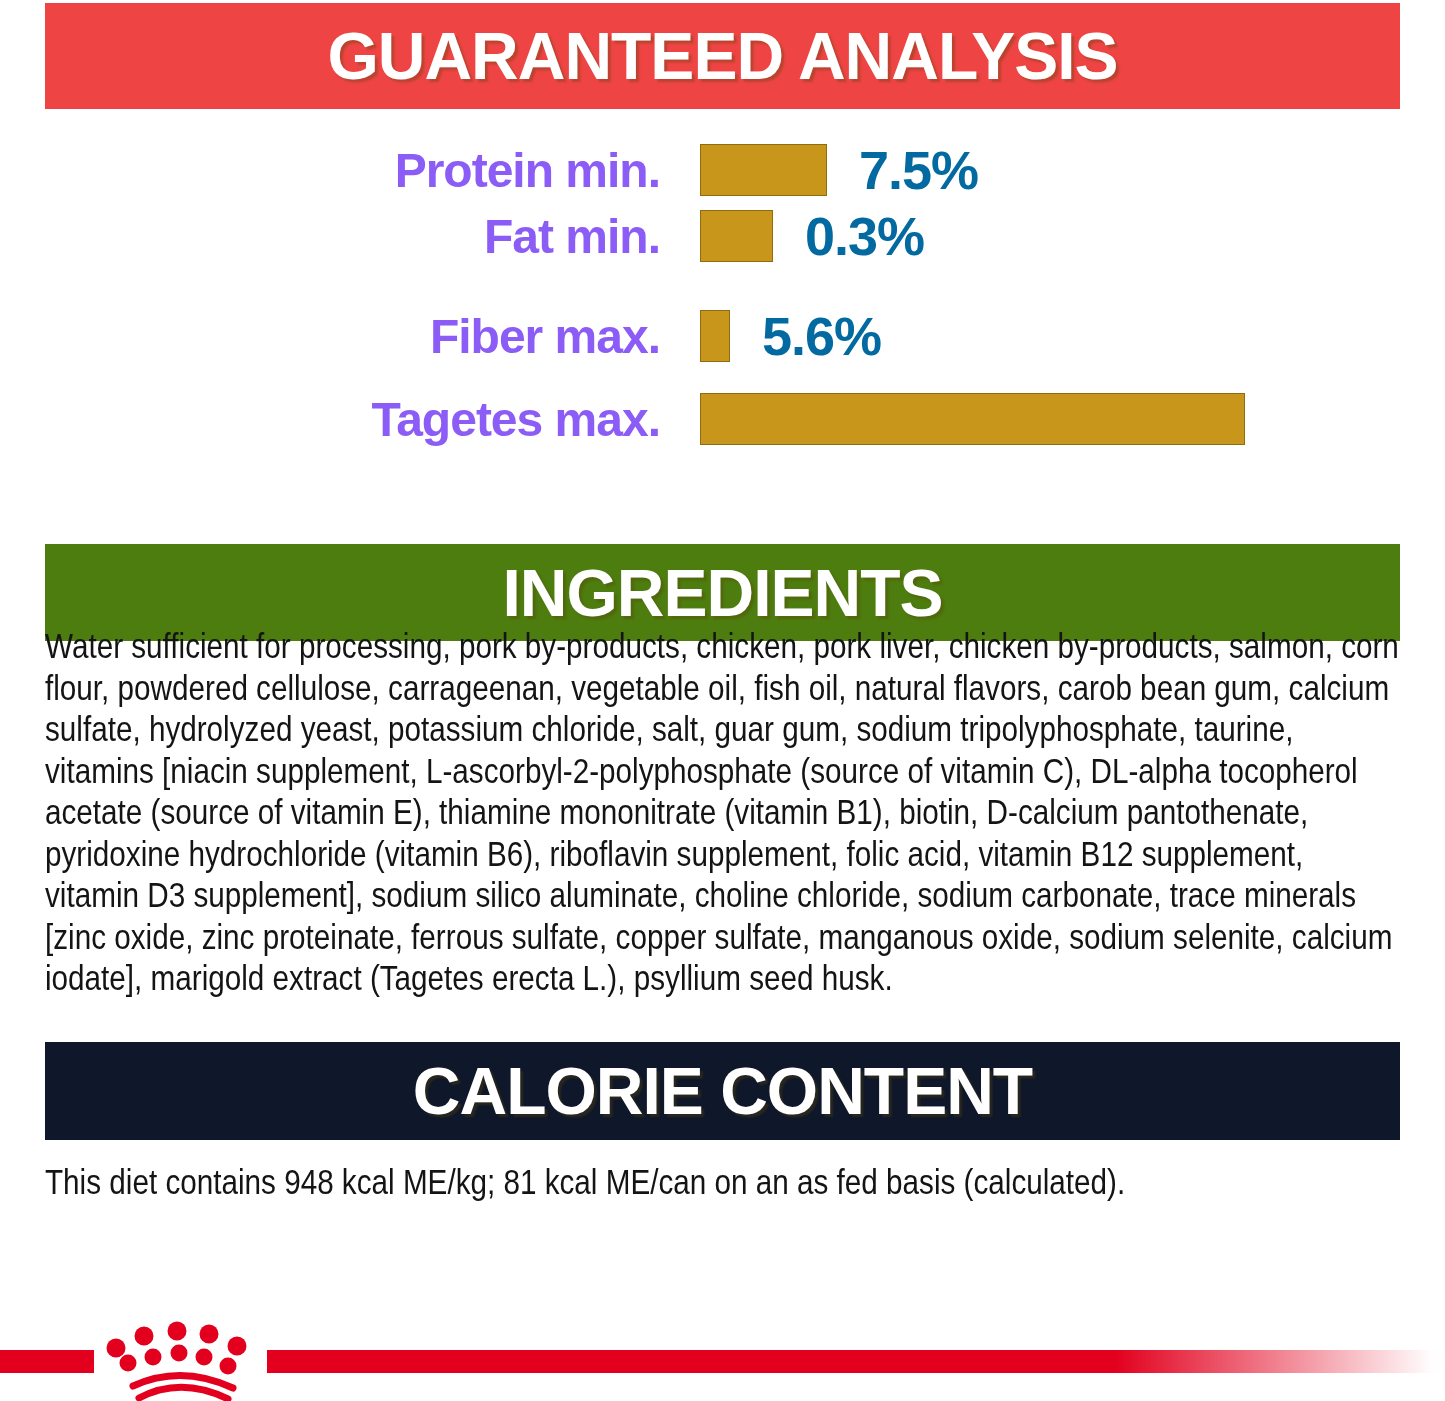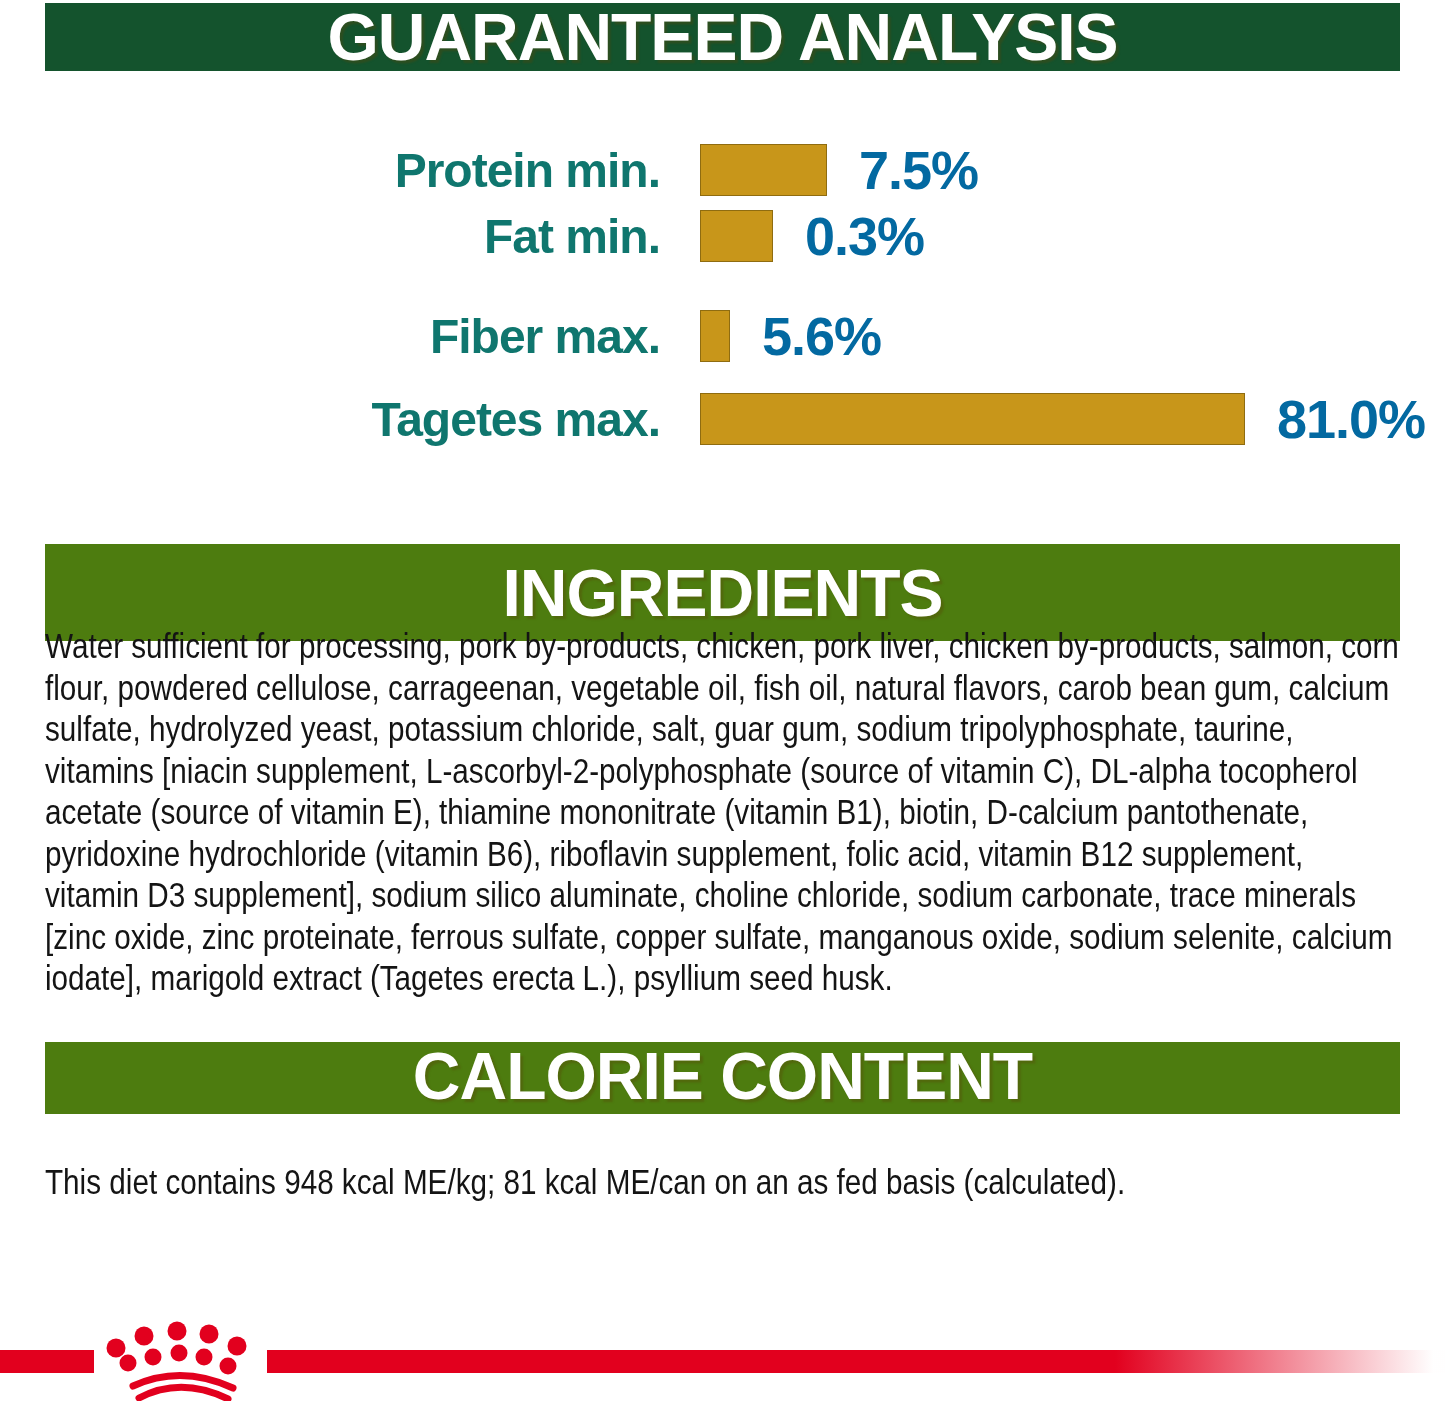--- a/index.html
+++ b/index.html
@@ -14,21 +14,21 @@
   .banner-title{
     color:#fff;font-weight:700;font-size:66px;letter-spacing:-1px;
     text-shadow:3px 3px 2px rgba(90,70,10,0.35);
     white-space:nowrap;
   }
   .ga-row{
     position:absolute;left:45px;height:52px;display:flex;align-items:center;
   }
   .ga-label{
     width:615px;text-align:right;padding-right:40px;
-    font-weight:700;font-size:48px;letter-spacing:-1px;color:#0f766e;white-space:nowrap;
+    font-weight:700;font-size:48px;letter-spacing:-1px;color:#8b5cf6;white-space:nowrap;
   }
   .ga-bar{
     height:52px;border:1px solid #8F6C10;box-sizing:border-box;
   }
   .ga-value{
     margin-left:32px;font-weight:700;font-size:54px;letter-spacing:-1px;color:#0369a1;white-space:nowrap;
   }
   .para{
     position:absolute;left:45px;width:1575px;
     font-size:34.5px;line-height:41.5px;color:#141414;
@@ -40,21 +40,21 @@
     left:267px;width:1178px;
     background:linear-gradient(to right,#E2001E 0%,#E2001E 72%,rgba(255,240,240,0.05) 99%) !important;
   }
   .crown-wrap{position:absolute;left:95px;top:1310px;width:180px;height:91px;}
 </style>
 </head>
 <body>
 
 <div id="label">
 
-  <div class="banner" style="top: 3px; height: 68px; background-color: #14532d;">
+  <div class="banner" style="top: 3px; height: 106px; background-color: #ef4444;">
     <span class="banner-title">GUARANTEED ANALYSIS</span>
   </div>
 
   <div class="ga-row" style="top:144px;">
     <span class="ga-label">Protein min.</span>
     <div class="ga-bar" style="width: 127px; background-color: rgb(200, 150, 26);"></div>
     <span class="ga-value">7.5%</span>
   </div>
 
   <div class="ga-row" style="top:210px;">
@@ -65,30 +65,29 @@
 
   <div class="ga-row" style="top:310px;">
     <span class="ga-label">Fiber max.</span>
     <div class="ga-bar" style="width: 30px; background-color: rgb(200, 150, 26);"></div>
     <span class="ga-value">5.6%</span>
   </div>
 
   <div class="ga-row" style="top:393px;">
     <span class="ga-label">Tagetes max.</span>
     <div class="ga-bar" style="width: 545px; background-color: rgb(200, 150, 26);"></div>
-    <span class="ga-value">81.0%</span>
   </div>
 
   <div class="banner" style="top: 544px; height: 97px; background-color: #4d7c0f;">
     <span class="banner-title">INGREDIENTS</span>
   </div>
 
   <div class="para" style="top:626px;">Water sufficient for processing, pork by-products, chicken, pork liver, chicken by-products, salmon, corn flour, powdered cellulose, carrageenan, vegetable oil, fish oil, natural flavors, carob bean gum, calcium sulfate, hydrolyzed yeast, potassium chloride, salt, guar gum, sodium tripolyphosphate, taurine, vitamins [niacin supplement, L-ascorbyl-2-polyphosphate (source of vitamin C), DL-alpha tocopherol acetate (source of vitamin E), thiamine mononitrate (vitamin B1), biotin, D-calcium pantothenate, pyridoxine hydrochloride (vitamin B6), riboflavin supplement, folic acid, vitamin B12 supplement, vitamin D3 supplement], sodium silico aluminate, choline chloride, sodium carbonate, trace minerals [zinc oxide, zinc proteinate, ferrous sulfate, copper sulfate, manganous oxide, sodium selenite, calcium iodate], marigold extract (Tagetes erecta L.), psyllium seed husk.</div>
 
-  <div class="banner" style="top: 1042px; height: 72px; background-color: #4d7c0f; align-items: flex-end;">
+  <div class="banner" style="top: 1042px; height: 98px; background-color: #0f172a;">
     <span class="banner-title">CALORIE CONTENT</span>
   </div>
 
   <div class="para" style="top:1162px;">This diet contains 948 kcal ME/kg; 81 kcal ME/can on an as fed basis (calculated).</div>
 
   <div class="stripe stripe-left" style="background-color: rgb(226, 0, 30);"></div>
   <div class="stripe stripe-right"></div>
 
   <div class="crown-wrap" style="color: rgb(226, 0, 30);">
     <svg width="180" height="91" viewBox="0 0 180 91" xmlns="http://www.w3.org/2000/svg">

